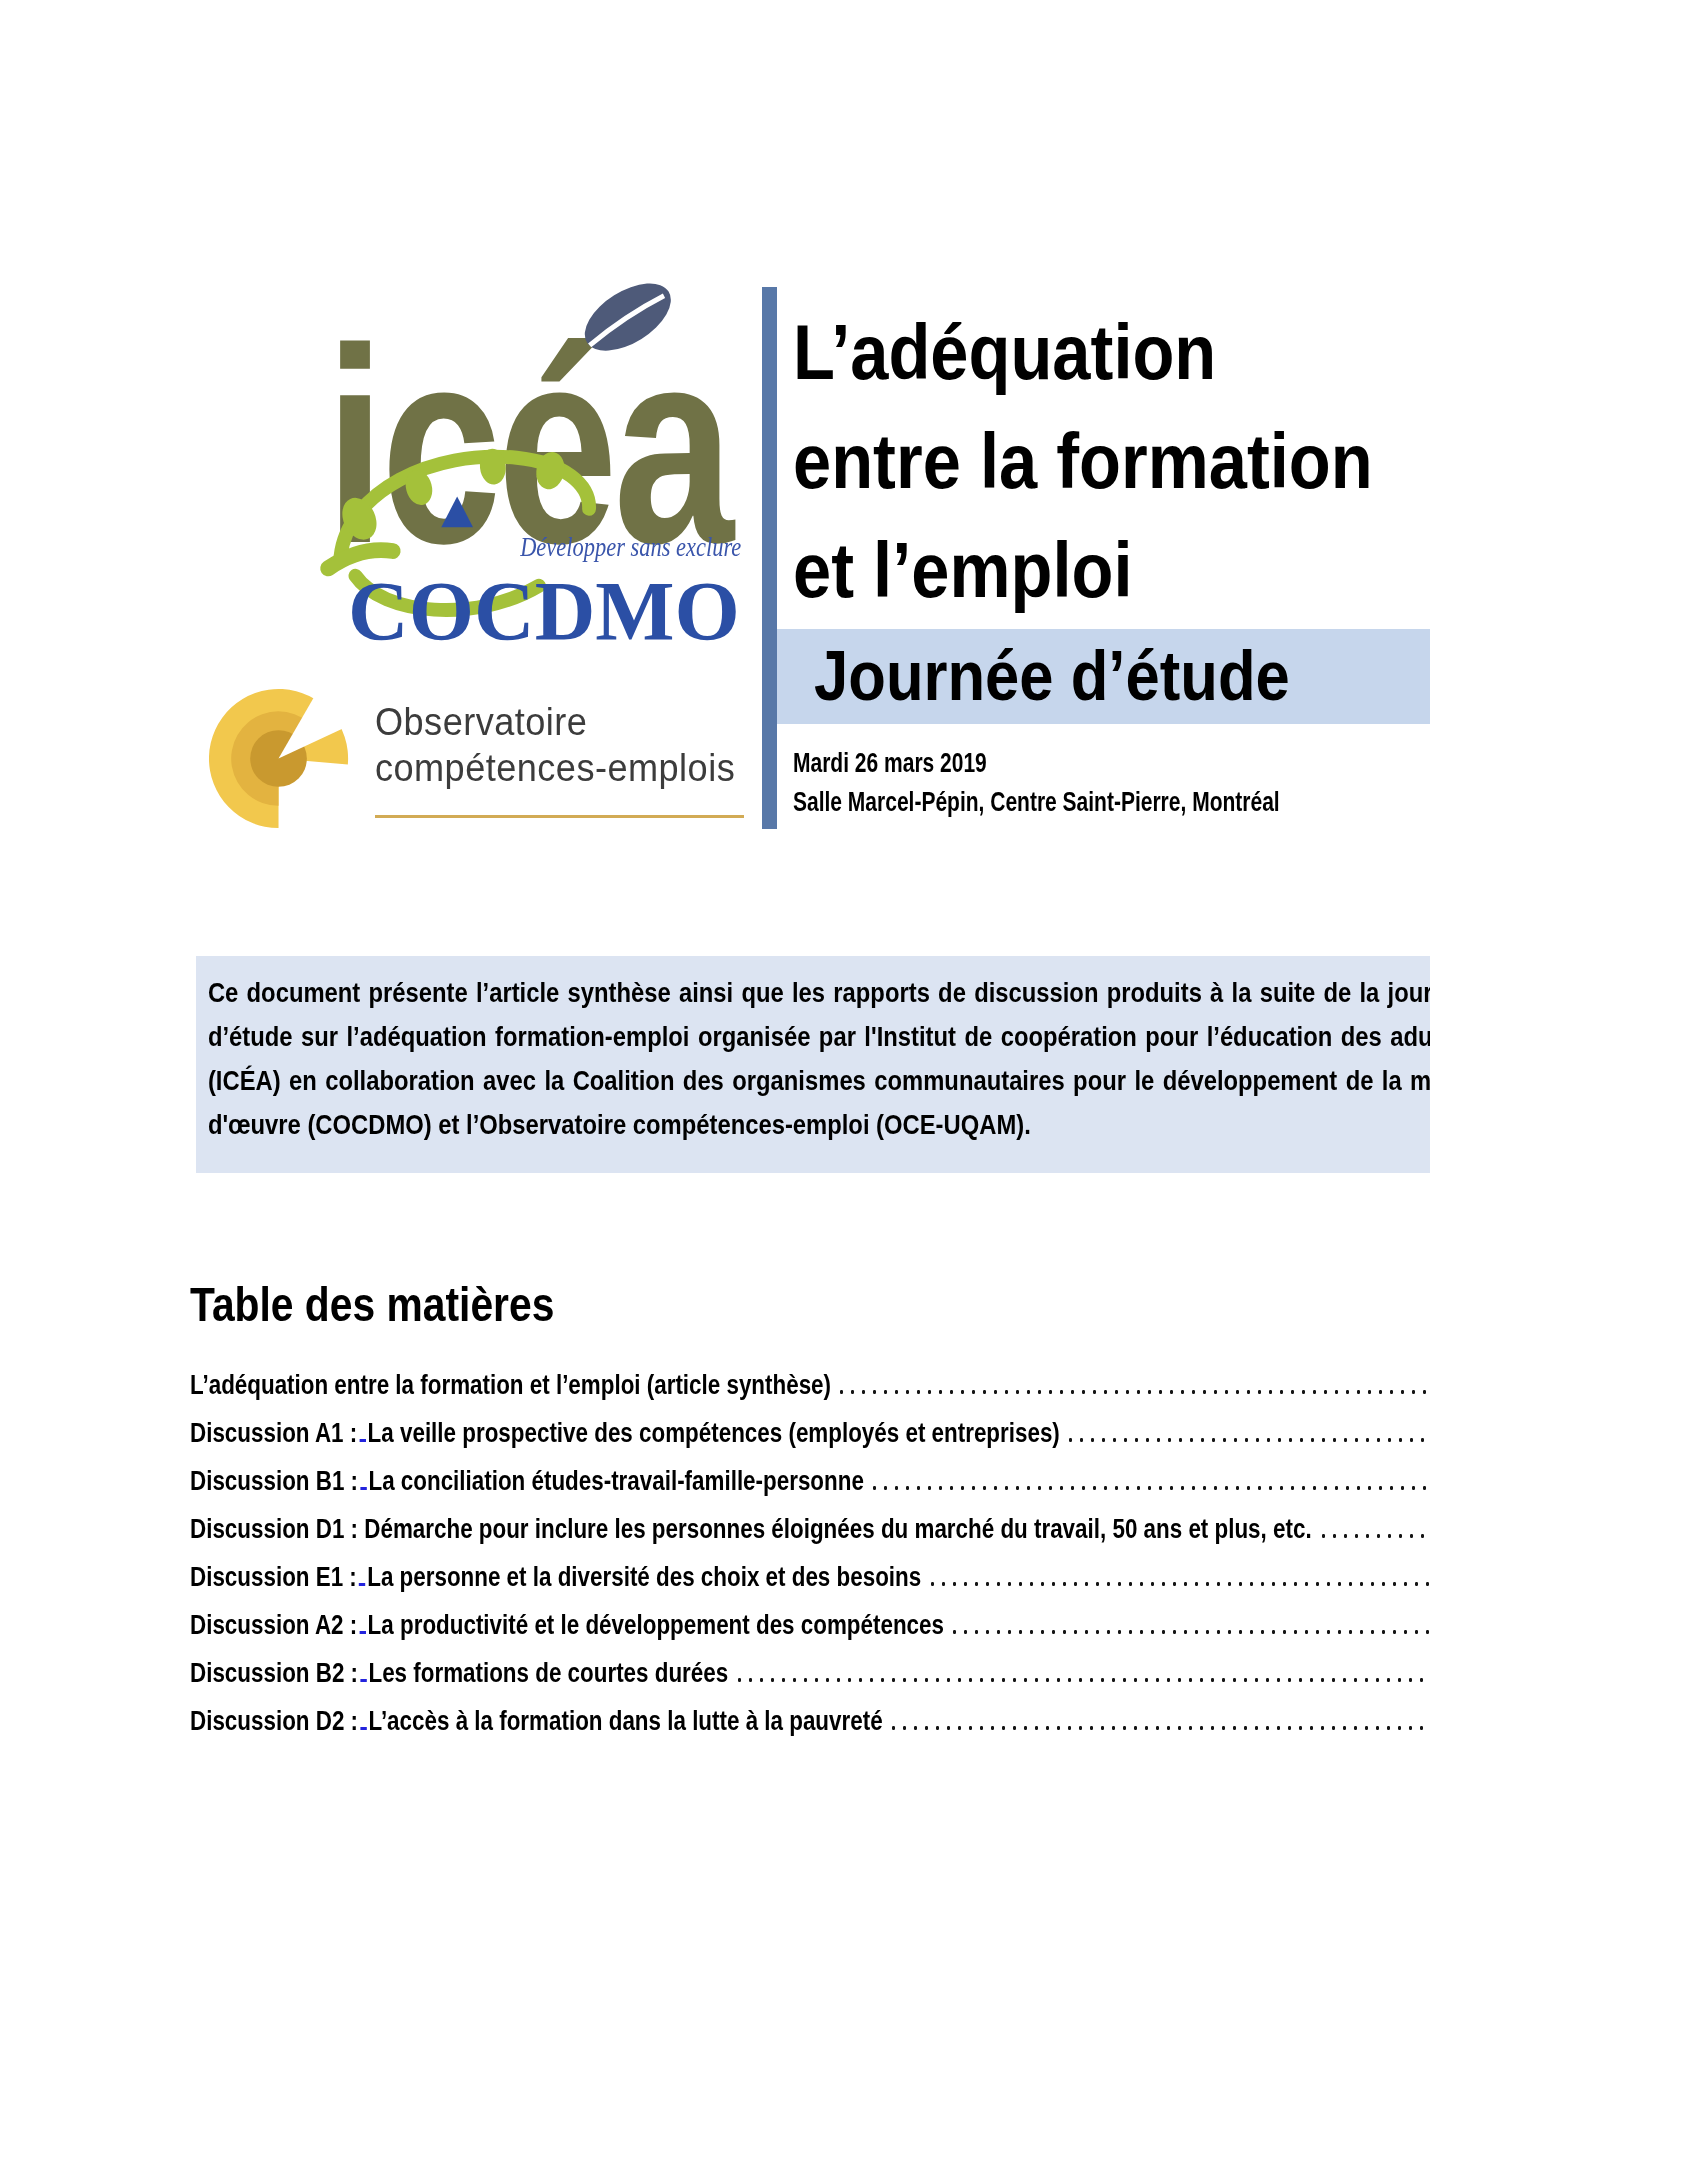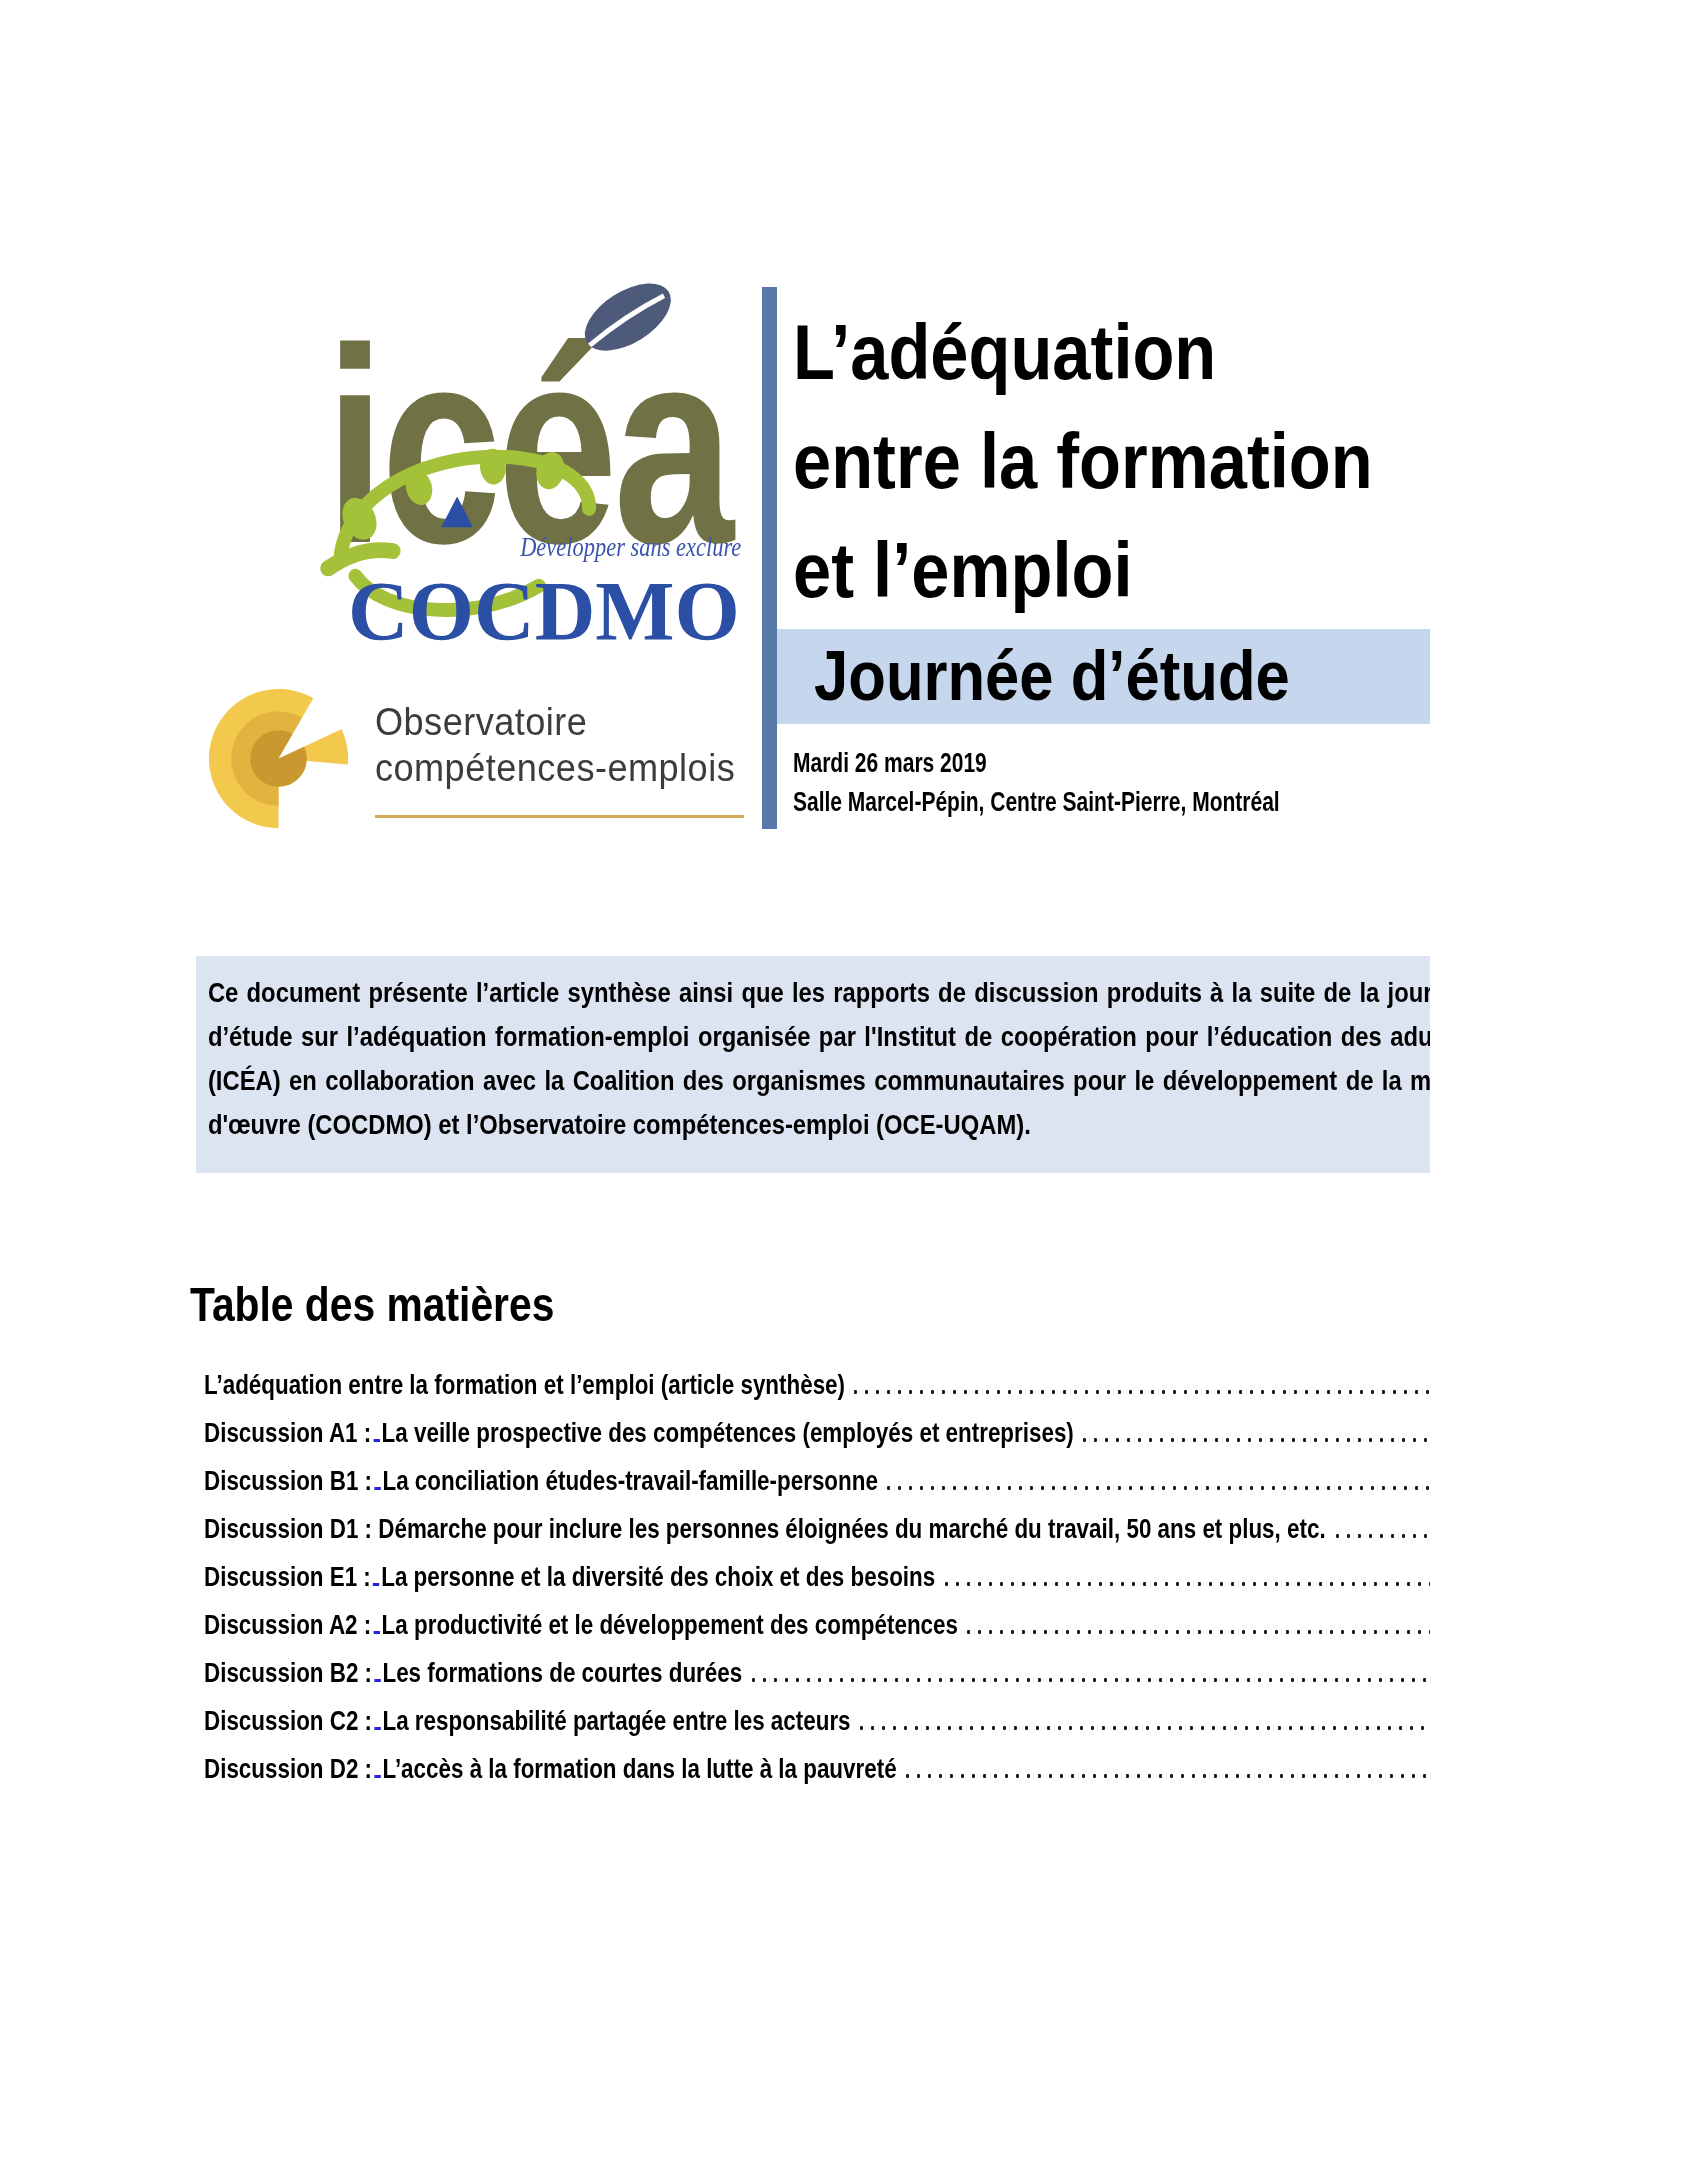--- a/index.html
+++ b/index.html
@@ -32,21 +32,21 @@
 
   
   .intro-box{position:absolute;left:196px;top:956px;width:1295px;height:217px;
       background:var(--box);}
   .intro-box p{margin:0;padding:15px 0 0 14px;width:1489px;font-size:28px;line-height:44px;
       font-weight:700;text-align:justify;transform:scaleX(0.85);transform-origin:left top;}
 
   
   .toc-title{position:absolute;left:190px;top:1277px;font-size:48px;font-weight:700;
       transform:scaleX(0.85);transform-origin:left top;white-space:nowrap;}
-  .toc-list{position:absolute;left:204px;top:1353px;width:1301px;}
+  .toc-list{position:absolute;left:190px;top:1353px;width:1301px;}
   .toc-row{display:flex;align-items:flex-end;height:48px;}
   .toc-label{display:inline-block;white-space:nowrap;font-size:28px;line-height:1.15;
       font-weight:700;transform:scaleX(0.8);transform-origin:left bottom;}
   .mark{display:none;width:8px;height:0.82em;margin:0 2.5px;
       border-bottom:3.5px solid var(--mark);}
   .has-mark .mark{display:inline-block;}
   .toc-leader{flex:1;height:6px;margin:0 5px 6px 4px;
       background-image:radial-gradient(circle,var(--dots) 1.7px,transparent 2px);
       background-size:11px 6px;background-position:left center;background-repeat:repeat-x;}
   .toc-page{font-size:27px;line-height:1.15;font-weight:400;}
@@ -144,25 +144,20 @@
       <span class="toc-label" style="margin-right: -187px;"><span class="toc-pre">Discussion A2 :</span><span class="mark"></span><span class="toc-post">La productivité et le développement des compétences</span></span>
       <span class="toc-leader"></span>
       <span class="toc-page">24</span>
     </div>
       <div class="toc-row has-mark">
       <span class="toc-label" style="margin-right: -133px;"><span class="toc-pre">Discussion B2 :</span><span class="mark"></span><span class="toc-post">Les formations de courtes durées</span></span>
       <span class="toc-leader"></span>
       <span class="toc-page">27</span>
     </div>
       <div class="toc-row has-mark">
-      <span class="toc-label" style="margin-right: -160px;"><span class="toc-pre">Discussion C2 :</span><span class="mark"></span><span class="toc-post">La responsabilité partagée entre les acteurs</span></span>
-      <span class="toc-leader"></span>
-      <span class="toc-page">29</span>
-    </div>
-      <div class="toc-row has-mark">
       <span class="toc-label" style="margin-right: -172px;"><span class="toc-pre">Discussion D2 :</span><span class="mark"></span><span class="toc-post">L’accès à la formation dans la lutte à la pauvreté</span></span>
       <span class="toc-leader"></span>
       <span class="toc-page">31</span>
     </div>
     </div>
 
 </div>
 
 
 </body></html>

